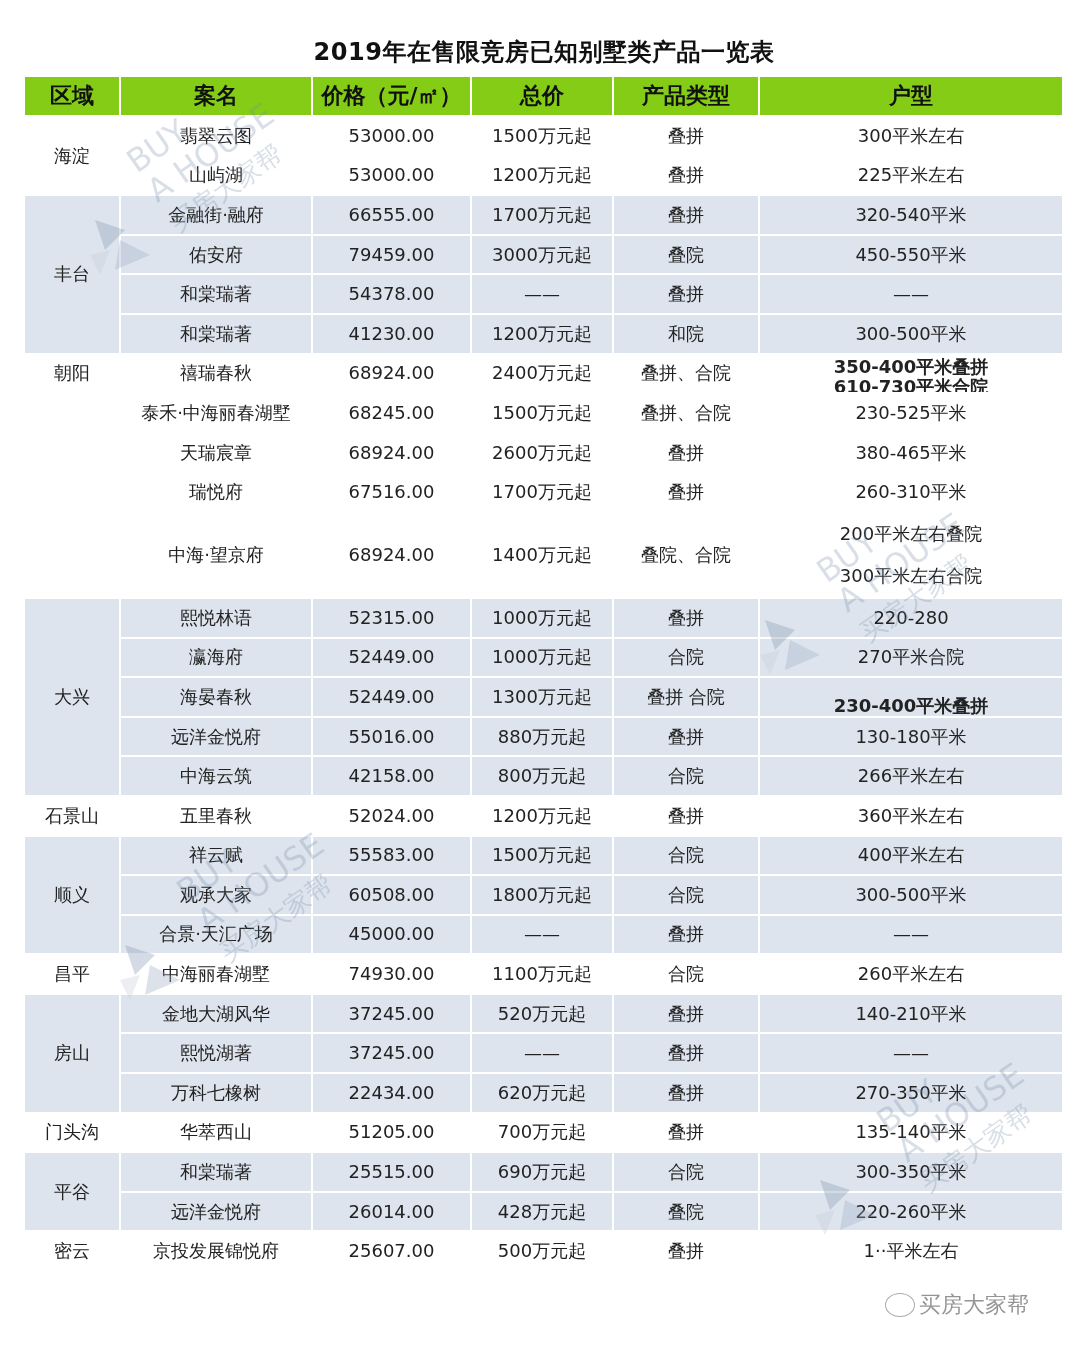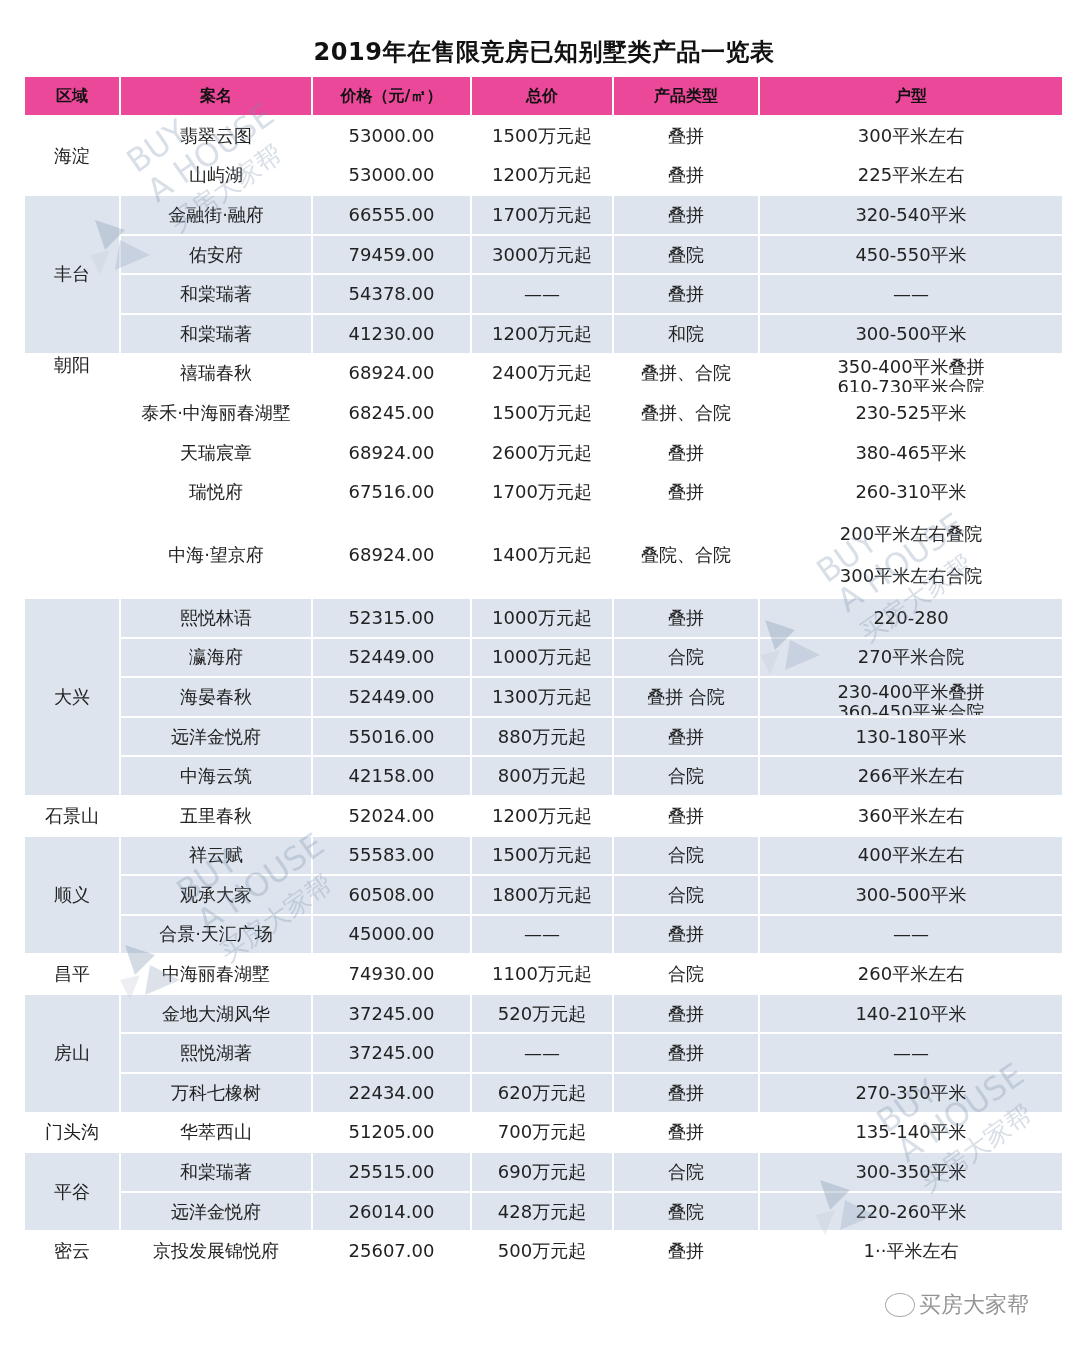--- a/index.html
+++ b/index.html
@@ -16,26 +16,26 @@
   table.main {
     position: absolute; left: 23px; top: 75px;
     width: 1039px; border-collapse: collapse; table-layout: fixed;
   }
   table.main th, table.main td {
     text-align: center; vertical-align: middle;
     border: 2px solid #ffffff; padding: 0;
     font-size: 18px; line-height: 20px; overflow: hidden; white-space: nowrap;
   }
   table.main th {
-    background: #ec4899; height: 38px; font-weight: bold; color: #111; font-size: 16px;
+    background: #84cc16; height: 38px; font-weight: bold; color: #111; font-size: 22px;
   }
   table.main td { height: 37.6px; color: #222; }
   tr.shaded td { background: #dde4ee; }
   .two-line { white-space: normal; line-height: 22px; }
-  .clip-two { display:block; height: 24px; overflow: hidden; line-height: 24px; }
+  .clip-two { display:block; height: 24px; overflow: hidden; line-height: 24px; font-weight: bold; }
   .watermark {
     position: absolute; pointer-events: none; color: rgba(120,140,170,0.28);
     font-size: 32px; transform: rotate(-35deg); transform-origin: left top;
     font-family: "DejaVu Sans", sans-serif; line-height: 36px;
   }
   .wm-logo {
     position: absolute; pointer-events: none; width: 70px; height: 70px; opacity: 0.35;
   }
   .footer-logo {
     position: absolute; left: 885px; top: 1290px; font-size: 22px;
@@ -112,21 +112,21 @@
     </tr>
     <tr class="shaded">
       <td>和棠瑞著</td>
       <td>41230.00</td>
       <td>1200万元起</td>
       <td>和院</td>
       <td>300-500平米</td>
     </tr>
 
     <tr>
-      <td rowspan="5" style="vertical-align:top;padding-top:0">朝阳</td>
+      <td rowspan="5" style="vertical-align:top;padding-top:8px">朝阳</td>
       <td>禧瑞春秋</td>
       <td>68924.00</td>
       <td>2400万元起</td>
       <td>叠拼、合院</td>
       <td>
         <span class="clip-two" style="height:37px;line-height:20px;padding-top:2px;box-sizing:border-box">
           <span>350-400平米叠拼</span><br>
           <span>610-730平米合院</span>
         </span>
       </td>
@@ -177,21 +177,21 @@
       <td>1000万元起</td>
       <td>合院</td>
       <td>270平米合院</td>
     </tr>
     <tr class="shaded">
       <td>海晏春秋</td>
       <td>52449.00</td>
       <td>1300万元起</td>
       <td>叠拼 合院</td>
       <td>
-        <span class="clip-two" style="height:37px;line-height:20px;padding-top:4px;box-sizing:border-box">
+        <span class="clip-two" style="height:37px;line-height:20px;padding-top:18px;box-sizing:border-box">
           <span>230-400平米叠拼</span><br>
           <span>360-450平米合院</span>
         </span>
       </td>
     </tr>
     <tr class="shaded">
       <td>远洋金悦府</td>
       <td>55016.00</td>
       <td>880万元起</td>
       <td>叠拼</td>

